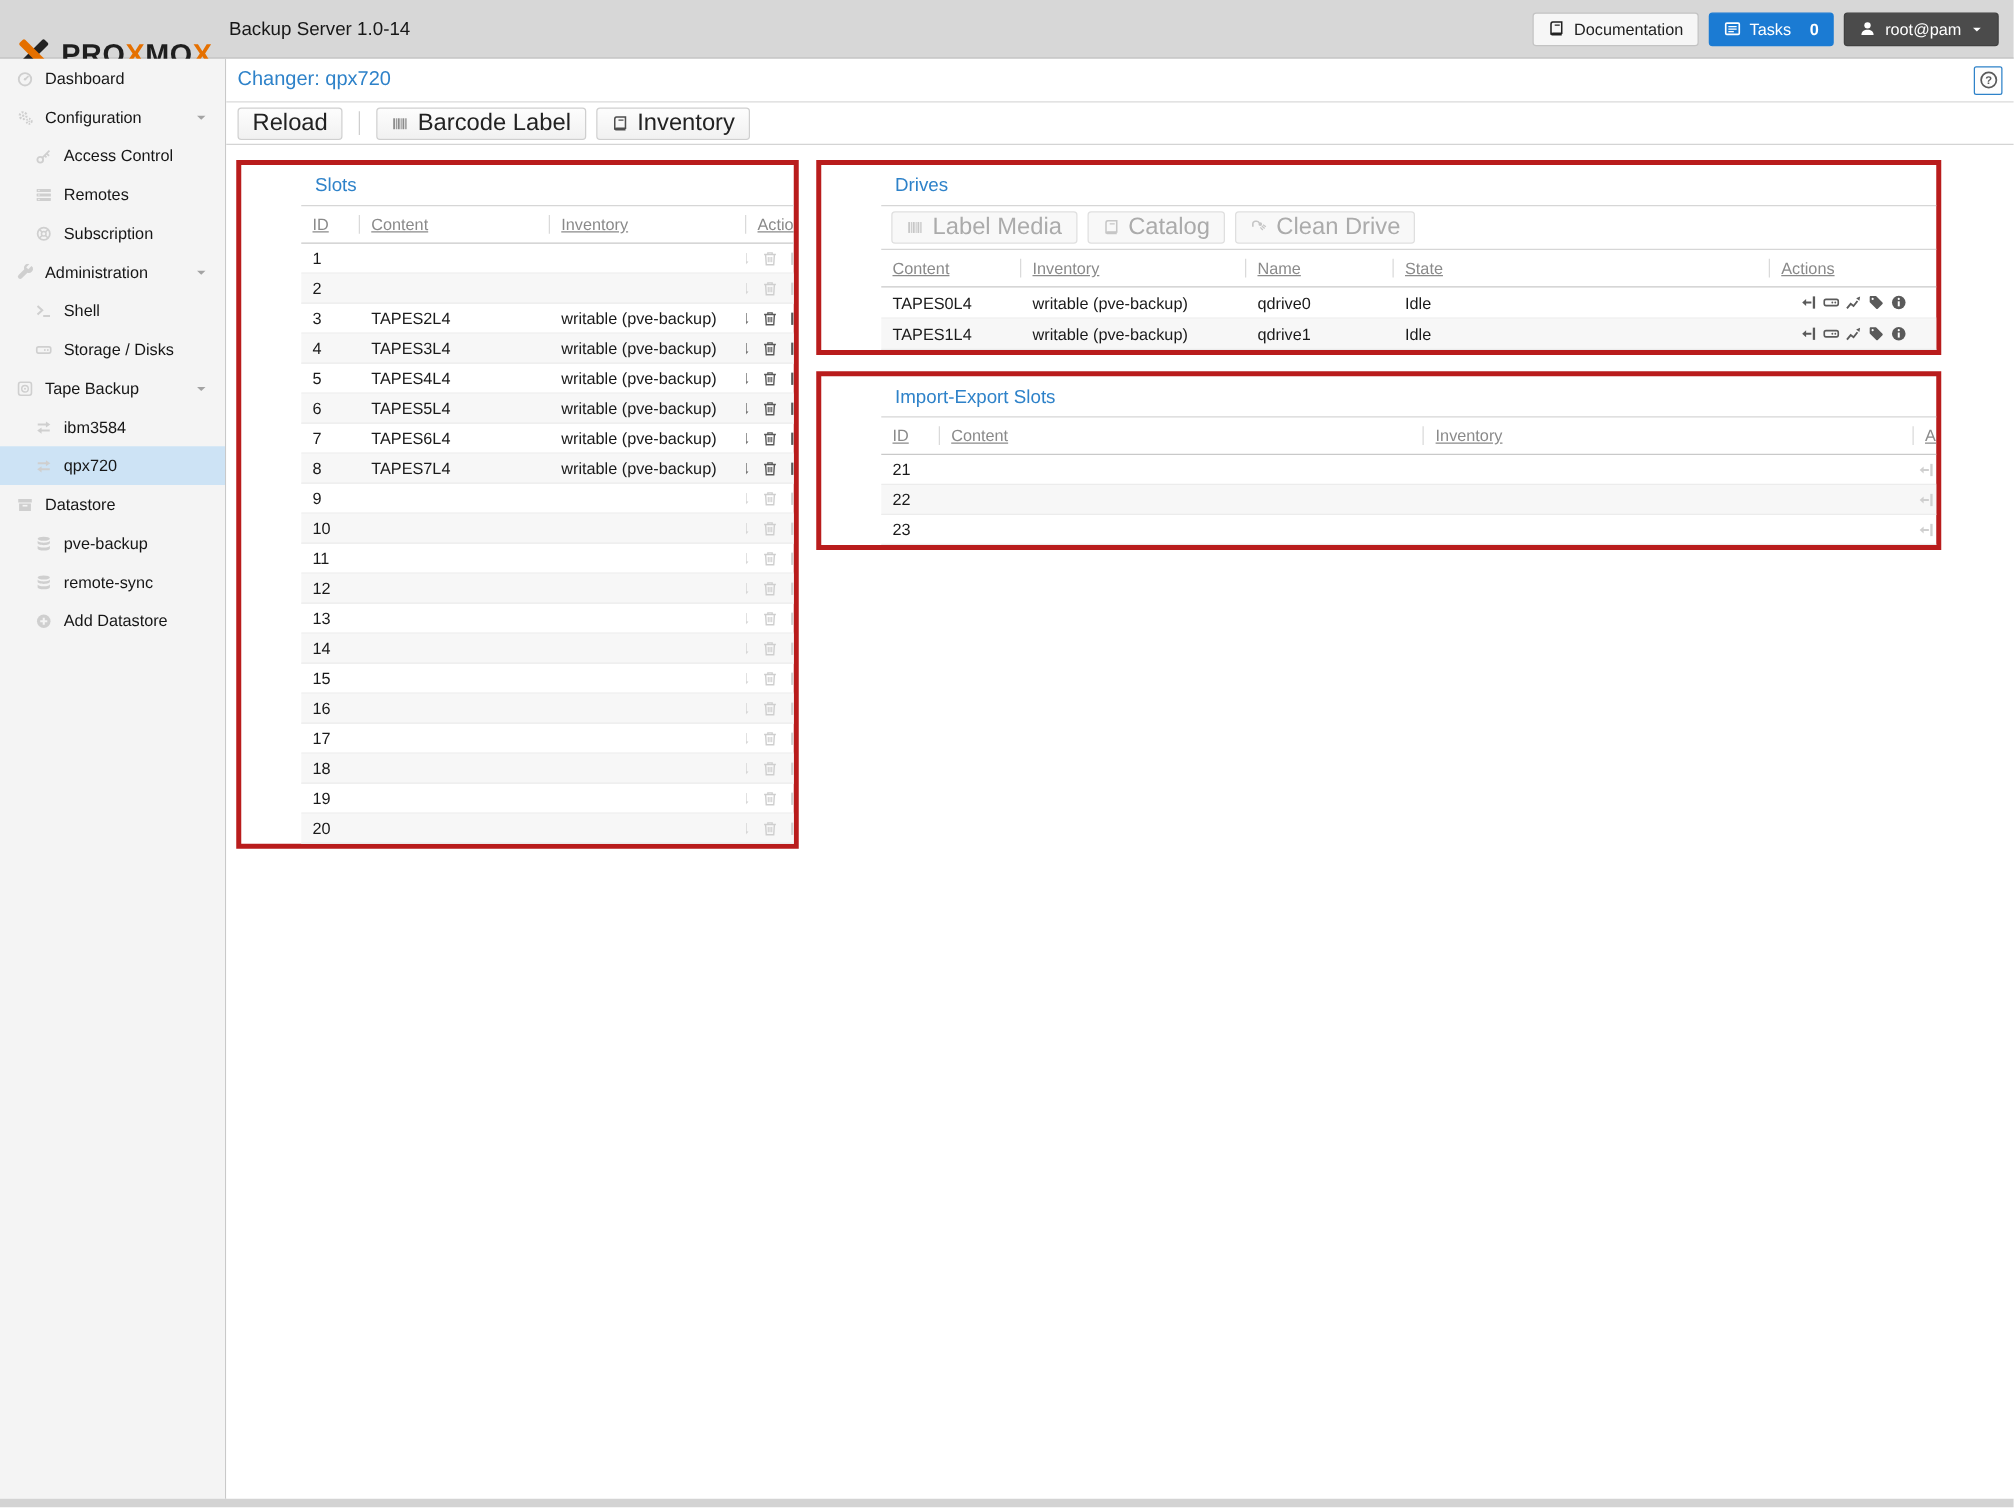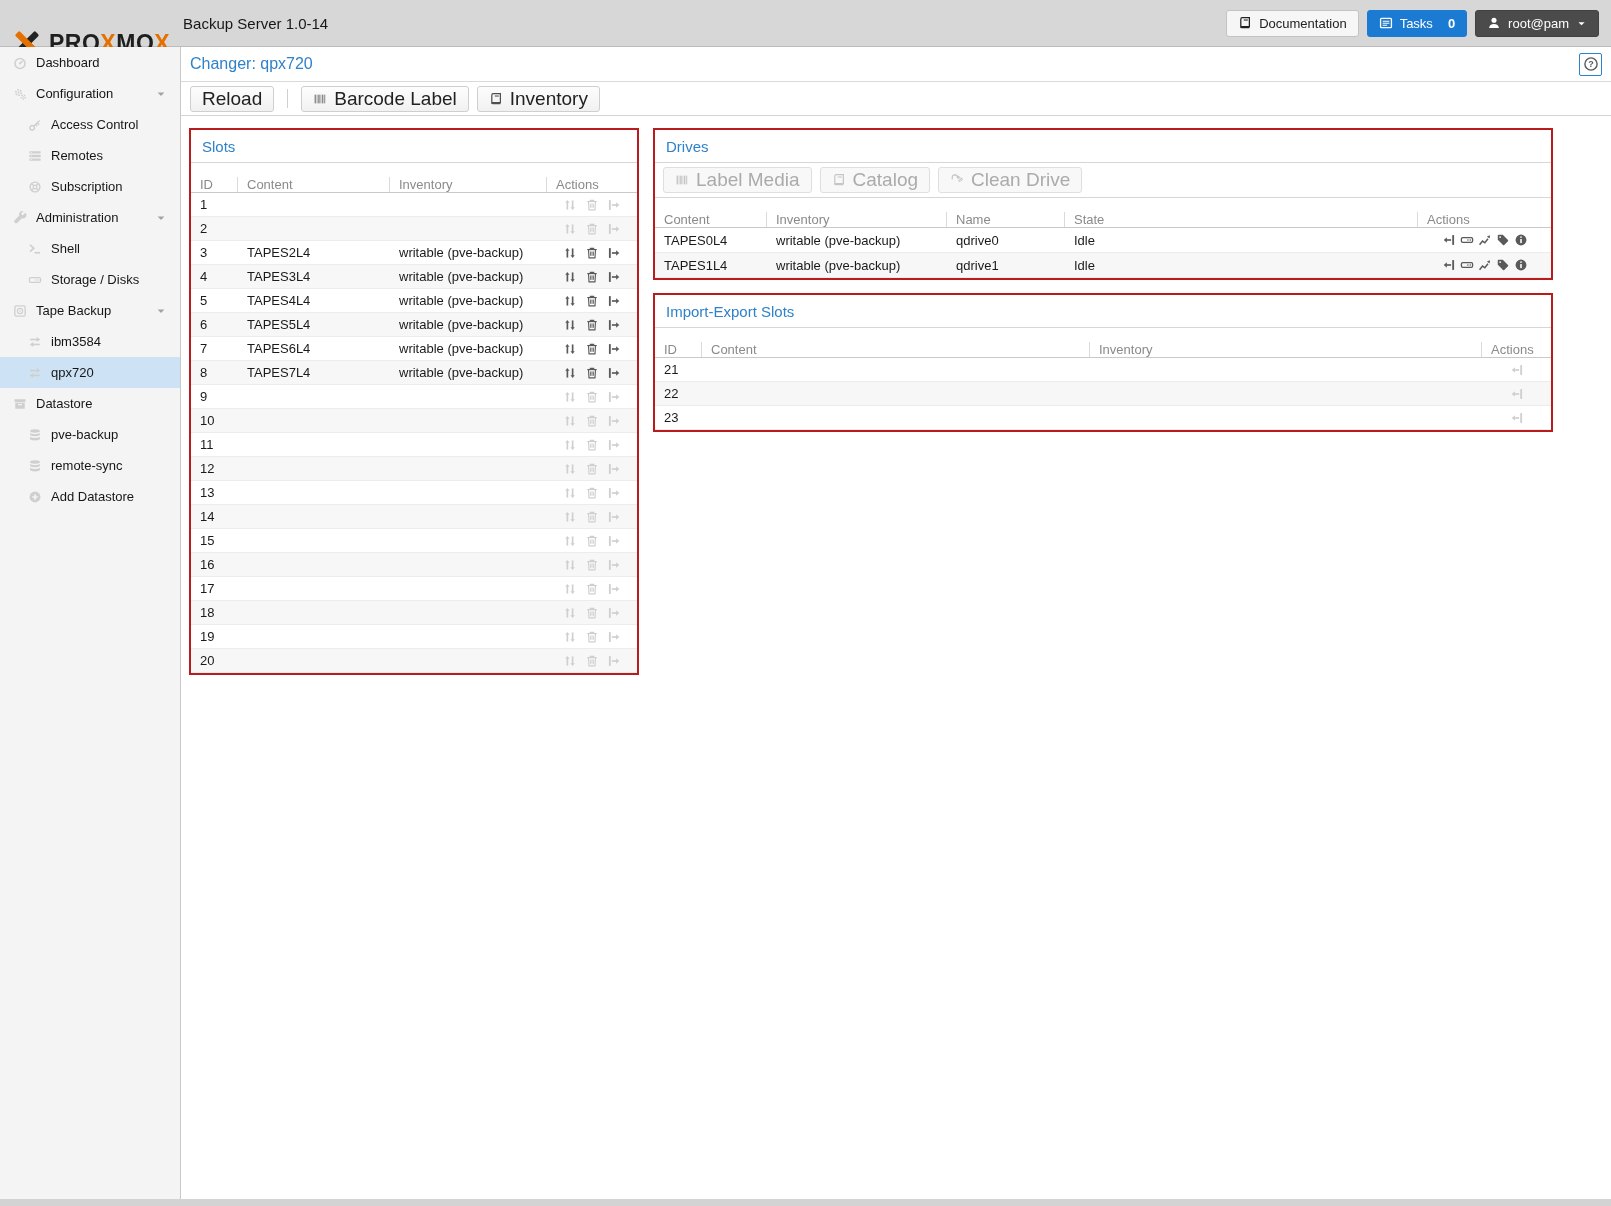--- a/index.html
+++ b/index.html
@@ -79,36 +79,36 @@
   .btn.disabled { color:#ababab; background:#f8f8f8; border-color:#dfdfdf; cursor:default; }
   .btn.disabled .ico { color:#c6c6c6; }
   .tb-sep { width:1px; height:19px; background:#cfcfcf; margin:0 5px; }
 
   
   .body-area {
     flex:1; min-height:0; overflow:hidden;
     padding:12px 58px 12px 8px;
     display:flex; gap:14px; align-items:flex-start;
   }
-  .panel { background:#fff; border:2px solid #b91c1c; }
+  .panel { background:#fff; border:4px solid #b91c1c;padding-left:48px; }
   .panel-title {
     padding:8px 11px 7px; font-size:15px; color:var(--title,#2e82c9);
     border-bottom:1px solid #d6d6d6;
   }
   .left-col { width:450px; flex:0 0 auto; }
   .right-col { flex:1; min-width:0; display:flex; flex-direction:column; gap:13px; }
 
   .drv-toolbar {
     height:35px; display:flex; align-items:center; gap:8px;
     padding:0 8px; border-bottom:1px solid #d6d6d6;
   }
 
   .thead {
-    display:flex; height:30px; align-items:flex-end;
-    border-bottom:1px solid #c9c9c9; color:#8a8a8a; font-size:13px;
+    display:flex; height:30px; align-items:center;
+    border-bottom:1px solid #c9c9c9; color:#8a8a8a; font-size:13px;text-decoration:underline;
   }
   .th { padding:0 9px; display:flex; align-items:center; border-right:1px solid #dadada; overflow:hidden; white-space:nowrap; }
   .th:last-child { border-right:none; }
 
   .trow {
     display:flex; align-items:center; height:24px;
     font-size:13px; color:#1a1a1a; border-bottom:1px solid #ececec;
   }
   .drv .trow { height:25px; }
   .trow.stripe { background:#f7f7f7; }

